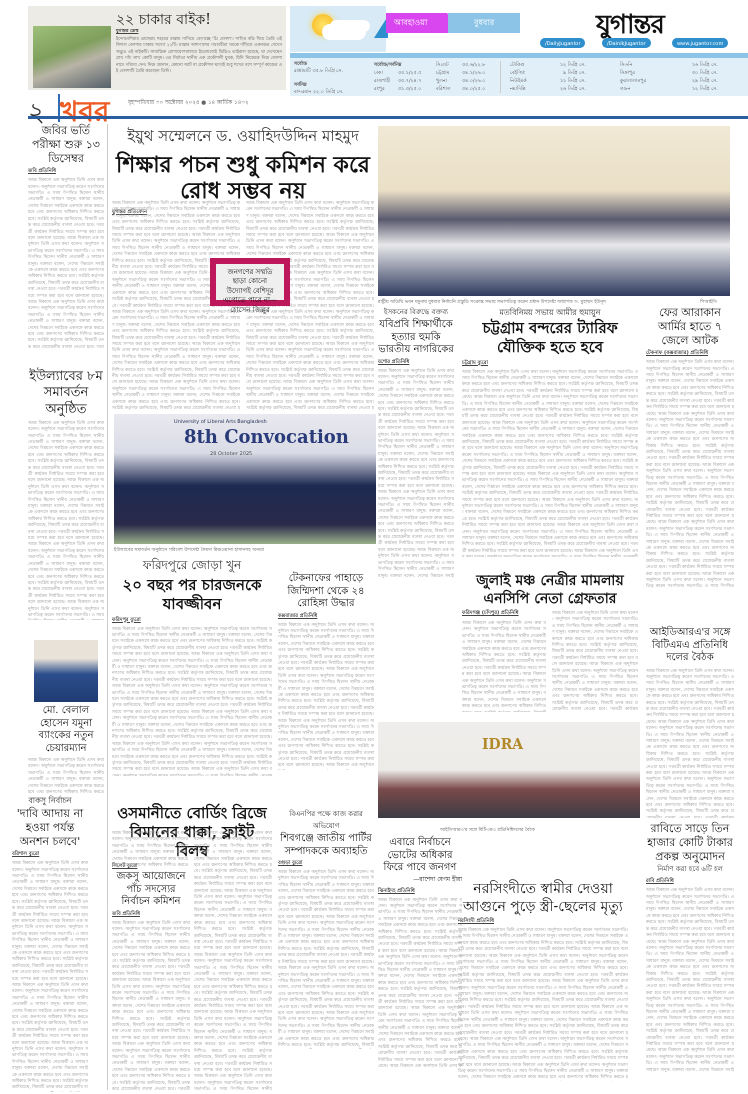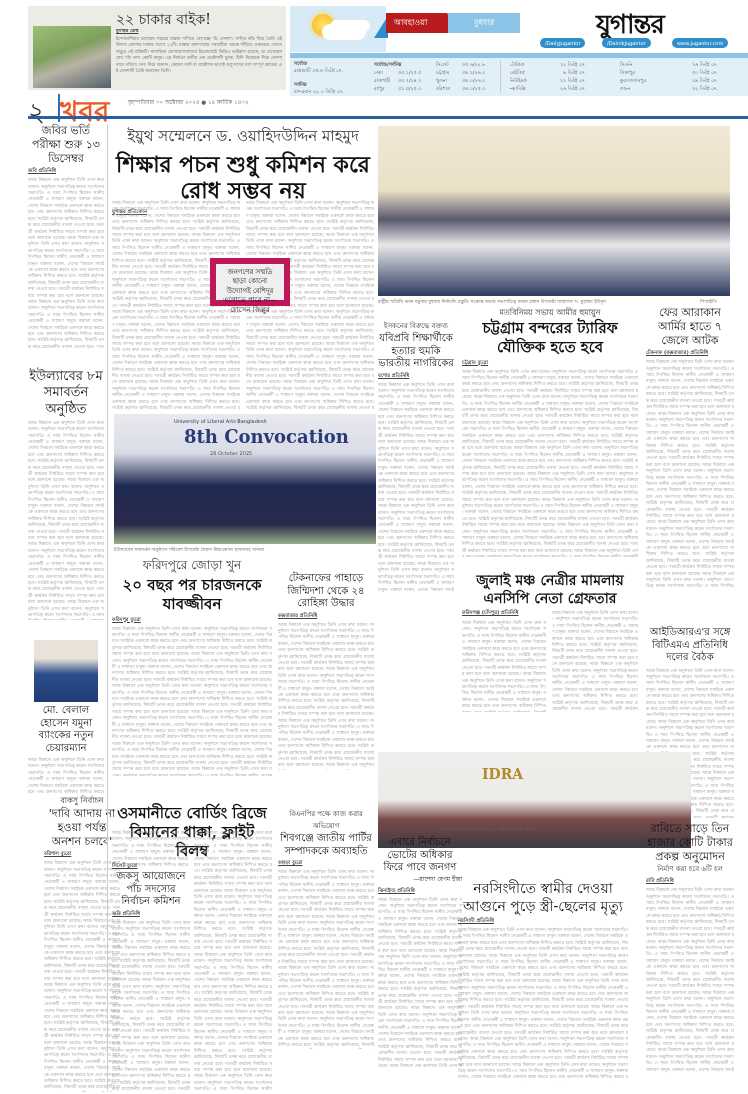--- a/index.html
+++ b/index.html
@@ -16,21 +16,21 @@
 #promo{left:28px;top:6px;width:258px;height:84px;background:#ecebe6}
 #promo .ph{left:5px;top:20px;width:78px;height:62px;background:linear-gradient(160deg,#9ec07a 0%,#7f9f5c 40%,#b8b4a6 60%,#55606a 100%)}
 #promo .t{left:88px;top:2px;font-family:"DejaVu Serif",serif;font-size:14px;color:#222}
 #promo .d{left:88px;top:22px;font-size:4.5px;font-weight:bold;color:#444;text-decoration:underline}
 #promo .b{left:88px;top:30px;width:166px;height:52px}
 
 #wx{left:290px;top:6px;width:458px;height:84px}
 #wx .sky{left:0;top:0;width:96px;height:46px;background:#d7eaf6}
 #wx .sun{left:22px;top:8px;width:22px;height:22px;border-radius:50%;background:radial-gradient(#ffe56a,#f7b418);box-shadow:0 0 6px #ffd24a}
 #wx .cloud{left:32px;top:18px;width:44px;height:16px;border-radius:10px;background:#fff;box-shadow:6px -6px 0 -2px #fff}
-#wx .tabA{left:96px;top:7px;width:72px;height:20px;background:#b91c1c;color:#fff;font-size:8px;line-height:20px;padding-left:8px;clip-path:polygon(0 0,85% 0,100% 100%,0 100%)}
+#wx .tabA{left:96px;top:7px;width:72px;height:20px;background:#d946ef;color:#fff;font-size:8px;line-height:20px;padding-left:8px;clip-path:polygon(0 0,85% 0,100% 100%,0 100%)}
 #wx .tabB{left:158px;top:7px;width:72px;height:20px;background:#8cc4e8;color:#fff;font-size:8px;line-height:20px;text-align:center}
 #wx .pointer{left:84px;top:10px;width:14px;height:22px;background:#2e8fcc;clip-path:polygon(100% 0,100% 100%,0 100%)}
 #logo{left:596px;top:4px;font-family:"DejaVu Serif",serif;font-size:26px;font-weight:bold;color:#111;letter-spacing:-1px}
 .social{top:38px;height:10px;border-radius:5px;background:#2e8fcc;color:#fff;font-size:5px;line-height:10px;padding:0 5px;white-space:nowrap}
 #wx .bar{left:0;top:47px;width:458px;height:5px;background:#8cc4e8}
 #wx .table{left:0;top:52px;width:458px;height:38px;background:#e1eff9}
 .wcell{position:absolute;font-size:4.8px;color:#555;white-space:nowrap}
 
 #pg{left:28px;top:92px;font-family:"DejaVu Serif",serif;font-size:26px;color:#333}
 #sect{left:60px;top:90px;font-family:"DejaVu Serif",serif;font-size:28px;font-weight:bold;color:#ee5a24}
@@ -119,21 +119,21 @@
 </div>
 <div class="abs" style="left:28px;top:368px;width:76px">
   <div class="hl" style="font-size:13px">ইউল্যাবের ৮ম সমাবর্তন অনুষ্ঠিত</div>
   <div class="fill" style="height:200px;margin-top:3px">আজ বিকালে এক অনুষ্ঠানে তিনি এসব কথা বলেন। অনুষ্ঠানে সভাপতিত্ব করেন সংগঠনের সভাপতি। এ সময় উপস্থিত ছিলেন স্থানীয় নেতাকর্মী ও সাধারণ মানুষ। বক্তারা বলেন, দেশের উন্নয়নে সবাইকে একসঙ্গে কাজ করতে হবে এবং জনগণের অধিকার নিশ্চিত করতে হবে। সংশ্লিষ্ট কর্তৃপক্ষ জানিয়েছে, বিষয়টি তদন্ত করে প্রয়োজনীয় ব্যবস্থা নেওয়া হবে। পরবর্তী কার্যক্রম নির্ধারিত সময়ে সম্পন্ন করা হবে বলে জানানো হয়েছে। আজ বিকালে এক অনুষ্ঠানে তিনি এসব কথা বলেন। অনুষ্ঠানে সভাপতিত্ব করেন সংগঠনের সভাপতি। এ সময় উপস্থিত ছিলেন স্থানীয় নেতাকর্মী ও সাধারণ মানুষ। বক্তারা বলেন, দেশের উন্নয়নে সবাইকে একসঙ্গে কাজ করতে হবে এবং জনগণের অধিকার নিশ্চিত করতে হবে। সংশ্লিষ্ট কর্তৃপক্ষ জানিয়েছে, বিষয়টি তদন্ত করে প্রয়োজনীয় ব্যবস্থা নেওয়া হবে। পরবর্তী কার্যক্রম নির্ধারিত সময়ে সম্পন্ন করা হবে বলে জানানো হয়েছে। আজ বিকালে এক অনুষ্ঠানে তিনি এসব কথা বলেন। অনুষ্ঠানে সভাপতিত্ব করেন সংগঠনের সভাপতি। এ সময় উপস্থিত ছিলেন স্থানীয় নেতাকর্মী ও সাধারণ মানুষ। বক্তারা বলেন, দেশের উন্নয়নে সবাইকে একসঙ্গে কাজ করতে হবে এবং জনগণের অধিকার নিশ্চিত করতে হবে। সংশ্লিষ্ট কর্তৃপক্ষ জানিয়েছে, বিষয়টি তদন্ত করে প্রয়োজনীয় ব্যবস্থা নেওয়া হবে। পরবর্তী কার্যক্রম নির্ধারিত সময়ে সম্পন্ন করা হবে বলে জানানো হয়েছে। আজ বিকালে এক অনুষ্ঠানে তিনি এসব কথা বলেন। অনুষ্ঠানে সভাপতিত্ব করেন সংগঠনের সভাপতি। এ সময় উপস্থিত ছিলেন স্থানীয় নেতাকর্মী ও সাধারণ মানুষ। বক্তারা বলেন, দেশের উন্নয়নে সবাইকে একসঙ্গে কাজ করতে হবে এবং জনগণের অধিকার নিশ্চিত করতে হবে। সংশ্লিষ্ট কর্তৃপক্ষ জানিয়েছে, বিষয়টি তদন্ত করে প্রয়োজনীয় ব্যবস্থা নেওয়া হবে। পরবর্তী কার্যক্রম নির্ধারিত সময়ে সম্পন্ন করা হবে বলে জানানো হয়েছে। আজ বিকালে এক অনুষ্ঠানে তিনি এসব কথা বলেন। অনুষ্ঠানে সভাপতিত্ব করেন সংগঠনের সভাপতি। এ সময় উপস্থিত ছিলেন স্থানীয় নেতাকর্মী ও সাধারণ মানুষ। বক্তারা বলেন, দেশের উন্নয়নে সবাইকে একসঙ্গে কাজ করতে হবে এবং জনগণের অধিকার নিশ্চিত করতে হবে। সংশ্লিষ্ট কর্তৃপক্ষ জানিয়েছে, বিষয়টি তদন্ত করে প্রয়োজনীয় ব্যবস্থা নেওয়া হবে। পরবর্তী কার্যক্রম নির্ধারিত সময়ে সম্পন্ন করা হবে বলে জানানো হয়েছে। আজ বিকালে এক অনুষ্ঠানে তিনি এসব কথা বলেন। অনুষ্ঠানে সভাপতিত্ব করেন সংগঠনের সভাপতি। এ সময় উপস্থিত ছিলেন স্থানীয় নেতাকর্মী ও সাধারণ মানুষ। বক্তারা বলেন, দেশের উন্নয়নে সবাইকে একসঙ্গে কাজ করতে হবে এবং জনগণের অধিকার নিশ্চিত করতে হবে। সংশ্লিষ্ট কর্তৃপক্ষ জানিয়েছে, বিষয়টি তদন্ত করে প্রয়োজনীয় ব্যবস্থা নেওয়া হবে। পরবর্তী কার্যক্রম নির্ধারিত সময়ে সম্পন্ন করা হবে বলে জানানো হয়েছে। আজ বিকালে এক অনুষ্ঠানে তিনি এসব কথা বলেন। অনুষ্ঠানে সভাপতিত্ব করেন সংগঠনের সভাপতি। এ সময় উপস্থিত ছিলেন স্থানীয় নেতাকর্মী ও সাধারণ মানুষ। বক্তারা বলেন, দেশের উন্নয়নে সবাইকে একসঙ্গে কাজ করতে হবে এবং জনগণের অধিকার নিশ্চিত করতে হবে। সংশ্লিষ্ট কর্তৃপক্ষ জানিয়েছে, বিষয়টি তদন্ত করে প্রয়োজনীয় ব্যবস্থা নেওয়া হবে। পরবর্তী কার্যক্রম নির্ধারিত সময়ে সম্পন্ন করা হবে বলে জানানো হয়েছে। আজ বিকালে এক অনুষ্ঠানে তিনি এসব কথা বলেন। অনুষ্ঠানে সভাপতিত্ব করেন সংগঠনের সভাপতি। এ সময় উপস্থিত ছিলেন স্থানীয় নেতাকর্মী ও সাধারণ মানুষ। বক্তারা বলেন, দেশের উন্নয়নে সবাইকে একসঙ্গে কাজ করতে হবে এবং জনগণের অধিকার নিশ্চিত করতে হবে। সংশ্লিষ্ট কর্তৃপক্ষ জানিয়েছে, বিষয়টি তদন্ত করে প্রয়োজনীয় ব্যবস্থা নেওয়া হবে। পরবর্তী কার্যক্রম নির্ধারিত সময়ে সম্পন্ন করা হবে বলে জানানো হয়েছে। </div>
 </div>
 <div class="abs photo" style="left:34px;top:640px;width:64px;height:62px;background:linear-gradient(#e8e2d8 0,#e8e2d8 30%,#2c4e8c 55%,#1f3c72 100%)"></div>
 <div class="abs" style="left:28px;top:704px;width:76px">
   <div class="hl" style="font-size:10px">মো. বেলাল হোসেন যমুনা ব্যাংকের নতুন চেয়ারম্যান</div>
   <div class="fill" style="height:38px;margin-top:3px">আজ বিকালে এক অনুষ্ঠানে তিনি এসব কথা বলেন। অনুষ্ঠানে সভাপতিত্ব করেন সংগঠনের সভাপতি। এ সময় উপস্থিত ছিলেন স্থানীয় নেতাকর্মী ও সাধারণ মানুষ। বক্তারা বলেন, দেশের উন্নয়নে সবাইকে একসঙ্গে কাজ করতে হবে এবং জনগণের অধিকার নিশ্চিত করতে হবে। সংশ্লিষ্ট কর্তৃপক্ষ জানিয়েছে, বিষয়টি তদন্ত করে প্রয়োজনীয় ব্যবস্থা নেওয়া হবে। পরবর্তী কার্যক্রম নির্ধারিত সময়ে সম্পন্ন করা হবে বলে জানানো হয়েছে। আজ বিকালে এক অনুষ্ঠানে তিনি এসব কথা বলেন। অনুষ্ঠানে সভাপতিত্ব করেন সংগঠনের সভাপতি। এ সময় উপস্থিত ছিলেন স্থানীয় নেতাকর্মী ও সাধারণ মানুষ। বক্তারা বলেন, দেশের উন্নয়নে সবাইকে একসঙ্গে কাজ করতে হবে এবং জনগণের অধিকার নিশ্চিত করতে হবে। সংশ্লিষ্ট কর্তৃপক্ষ জানিয়েছে, বিষয়টি তদন্ত করে প্রয়োজনীয় ব্যবস্থা নেওয়া হবে। পরবর্তী কার্যক্রম নির্ধারিত সময়ে সম্পন্ন করা হবে বলে জানানো হয়েছে। আজ বিকালে এক অনুষ্ঠানে তিনি এসব কথা বলেন। অনুষ্ঠানে সভাপতিত্ব করেন সংগঠনের সভাপতি। এ সময় উপস্থিত ছিলেন স্থানীয় নেতাকর্মী ও সাধারণ মানুষ। বক্তারা বলেন, দেশের উন্নয়নে সবাইকে একসঙ্গে কাজ করতে হবে এবং জনগণের অধিকার নিশ্চিত করতে হবে। সংশ্লিষ্ট কর্তৃপক্ষ জানিয়েছে, বিষয়টি তদন্ত করে প্রয়োজনীয় ব্যবস্থা নেওয়া হবে। পরবর্তী কার্যক্রম নির্ধারিত সময়ে সম্পন্ন করা হবে বলে জানানো হয়েছে। আজ বিকালে এক অনুষ্ঠানে তিনি এসব কথা বলেন। অনুষ্ঠানে সভাপতিত্ব করেন সংগঠনের সভাপতি। এ সময় উপস্থিত ছিলেন স্থানীয় নেতাকর্মী ও সাধারণ মানুষ। বক্তারা বলেন, দেশের উন্নয়নে সবাইকে একসঙ্গে কাজ করতে হবে এবং জনগণের অধিকার নিশ্চিত করতে হবে। সংশ্লিষ্ট কর্তৃপক্ষ জানিয়েছে, বিষয়টি তদন্ত করে প্রয়োজনীয় ব্যবস্থা নেওয়া হবে। পরবর্তী কার্যক্রম নির্ধারিত সময়ে সম্পন্ন করা হবে বলে জানানো হয়েছে। আজ বিকালে এক অনুষ্ঠানে তিনি এসব কথা বলেন। অনুষ্ঠানে সভাপতিত্ব করেন সংগঠনের সভাপতি। এ সময় উপস্থিত ছিলেন স্থানীয় নেতাকর্মী ও সাধারণ মানুষ। বক্তারা বলেন, দেশের উন্নয়নে সবাইকে একসঙ্গে কাজ করতে হবে এবং জনগণের অধিকার নিশ্চিত করতে হবে। সংশ্লিষ্ট কর্তৃপক্ষ জানিয়েছে, বিষয়টি তদন্ত করে প্রয়োজনীয় ব্যবস্থা নেওয়া হবে। পরবর্তী কার্যক্রম নির্ধারিত সময়ে সম্পন্ন করা হবে বলে জানানো হয়েছে। আজ বিকালে এক অনুষ্ঠানে তিনি এসব কথা বলেন। অনুষ্ঠানে সভাপতিত্ব করেন সংগঠনের সভাপতি। এ সময় উপস্থিত ছিলেন স্থানীয় নেতাকর্মী ও সাধারণ মানুষ। বক্তারা বলেন, দেশের উন্নয়নে সবাইকে একসঙ্গে কাজ করতে হবে এবং জনগণের অধিকার নিশ্চিত করতে হবে। সংশ্লিষ্ট কর্তৃপক্ষ জানিয়েছে, বিষয়টি তদন্ত করে প্রয়োজনীয় ব্যবস্থা নেওয়া হবে। পরবর্তী কার্যক্রম নির্ধারিত সময়ে সম্পন্ন করা হবে বলে জানানো হয়েছে। আজ বিকালে এক অনুষ্ঠানে তিনি এসব কথা বলেন। অনুষ্ঠানে সভাপতিত্ব করেন সংগঠনের সভাপতি। এ সময় উপস্থিত ছিলেন স্থানীয় নেতাকর্মী ও সাধারণ মানুষ। বক্তারা বলেন, দেশের উন্নয়নে সবাইকে একসঙ্গে কাজ করতে হবে এবং জনগণের অধিকার নিশ্চিত করতে হবে। সংশ্লিষ্ট কর্তৃপক্ষ জানিয়েছে, বিষয়টি তদন্ত করে প্রয়োজনীয় ব্যবস্থা নেওয়া হবে। পরবর্তী কার্যক্রম নির্ধারিত সময়ে সম্পন্ন করা হবে বলে জানানো হয়েছে। আজ বিকালে এক অনুষ্ঠানে তিনি এসব কথা বলেন। অনুষ্ঠানে সভাপতিত্ব করেন সংগঠনের সভাপতি। এ সময় উপস্থিত ছিলেন স্থানীয় নেতাকর্মী ও সাধারণ মানুষ। বক্তারা বলেন, দেশের উন্নয়নে সবাইকে একসঙ্গে কাজ করতে হবে এবং জনগণের অধিকার নিশ্চিত করতে হবে। সংশ্লিষ্ট কর্তৃপক্ষ জানিয়েছে, বিষয়টি তদন্ত করে প্রয়োজনীয় ব্যবস্থা নেওয়া হবে। পরবর্তী কার্যক্রম নির্ধারিত সময়ে সম্পন্ন করা হবে বলে জানানো হয়েছে। </div>
 </div>
-<div class="abs" style="left:44px;top:794px;width:76px">
+<div class="abs" style="left:12px;top:794px;width:76px">
   <div class="kicker" style="font-size:8px">বাকসু নির্বাচন</div>
   <div class="hl" style="font-size:11px">'দাবি আদায় না হওয়া পর্যন্ত অনশন চলবে'</div>
   <div class="by">বরিশাল ব্যুরো</div>
   <div class="fill" style="height:232px">আজ বিকালে এক অনুষ্ঠানে তিনি এসব কথা বলেন। অনুষ্ঠানে সভাপতিত্ব করেন সংগঠনের সভাপতি। এ সময় উপস্থিত ছিলেন স্থানীয় নেতাকর্মী ও সাধারণ মানুষ। বক্তারা বলেন, দেশের উন্নয়নে সবাইকে একসঙ্গে কাজ করতে হবে এবং জনগণের অধিকার নিশ্চিত করতে হবে। সংশ্লিষ্ট কর্তৃপক্ষ জানিয়েছে, বিষয়টি তদন্ত করে প্রয়োজনীয় ব্যবস্থা নেওয়া হবে। পরবর্তী কার্যক্রম নির্ধারিত সময়ে সম্পন্ন করা হবে বলে জানানো হয়েছে। আজ বিকালে এক অনুষ্ঠানে তিনি এসব কথা বলেন। অনুষ্ঠানে সভাপতিত্ব করেন সংগঠনের সভাপতি। এ সময় উপস্থিত ছিলেন স্থানীয় নেতাকর্মী ও সাধারণ মানুষ। বক্তারা বলেন, দেশের উন্নয়নে সবাইকে একসঙ্গে কাজ করতে হবে এবং জনগণের অধিকার নিশ্চিত করতে হবে। সংশ্লিষ্ট কর্তৃপক্ষ জানিয়েছে, বিষয়টি তদন্ত করে প্রয়োজনীয় ব্যবস্থা নেওয়া হবে। পরবর্তী কার্যক্রম নির্ধারিত সময়ে সম্পন্ন করা হবে বলে জানানো হয়েছে। আজ বিকালে এক অনুষ্ঠানে তিনি এসব কথা বলেন। অনুষ্ঠানে সভাপতিত্ব করেন সংগঠনের সভাপতি। এ সময় উপস্থিত ছিলেন স্থানীয় নেতাকর্মী ও সাধারণ মানুষ। বক্তারা বলেন, দেশের উন্নয়নে সবাইকে একসঙ্গে কাজ করতে হবে এবং জনগণের অধিকার নিশ্চিত করতে হবে। সংশ্লিষ্ট কর্তৃপক্ষ জানিয়েছে, বিষয়টি তদন্ত করে প্রয়োজনীয় ব্যবস্থা নেওয়া হবে। পরবর্তী কার্যক্রম নির্ধারিত সময়ে সম্পন্ন করা হবে বলে জানানো হয়েছে। আজ বিকালে এক অনুষ্ঠানে তিনি এসব কথা বলেন। অনুষ্ঠানে সভাপতিত্ব করেন সংগঠনের সভাপতি। এ সময় উপস্থিত ছিলেন স্থানীয় নেতাকর্মী ও সাধারণ মানুষ। বক্তারা বলেন, দেশের উন্নয়নে সবাইকে একসঙ্গে কাজ করতে হবে এবং জনগণের অধিকার নিশ্চিত করতে হবে। সংশ্লিষ্ট কর্তৃপক্ষ জানিয়েছে, বিষয়টি তদন্ত করে প্রয়োজনীয় ব্যবস্থা নেওয়া হবে। পরবর্তী কার্যক্রম নির্ধারিত সময়ে সম্পন্ন করা হবে বলে জানানো হয়েছে। আজ বিকালে এক অনুষ্ঠানে তিনি এসব কথা বলেন। অনুষ্ঠানে সভাপতিত্ব করেন সংগঠনের সভাপতি। এ সময় উপস্থিত ছিলেন স্থানীয় নেতাকর্মী ও সাধারণ মানুষ। বক্তারা বলেন, দেশের উন্নয়নে সবাইকে একসঙ্গে কাজ করতে হবে এবং জনগণের অধিকার নিশ্চিত করতে হবে। সংশ্লিষ্ট কর্তৃপক্ষ জানিয়েছে, বিষয়টি তদন্ত করে প্রয়োজনীয় ব্যবস্থা নেওয়া হবে। পরবর্তী কার্যক্রম নির্ধারিত সময়ে সম্পন্ন করা হবে বলে জানানো হয়েছে। আজ বিকালে এক অনুষ্ঠানে তিনি এসব কথা বলেন। অনুষ্ঠানে সভাপতিত্ব করেন সংগঠনের সভাপতি। এ সময় উপস্থিত ছিলেন স্থানীয় নেতাকর্মী ও সাধারণ মানুষ। বক্তারা বলেন, দেশের উন্নয়নে সবাইকে একসঙ্গে কাজ করতে হবে এবং জনগণের অধিকার নিশ্চিত করতে হবে। সংশ্লিষ্ট কর্তৃপক্ষ জানিয়েছে, বিষয়টি তদন্ত করে প্রয়োজনীয় ব্যবস্থা নেওয়া হবে। পরবর্তী কার্যক্রম নির্ধারিত সময়ে সম্পন্ন করা হবে বলে জানানো হয়েছে। আজ বিকালে এক অনুষ্ঠানে তিনি এসব কথা বলেন। অনুষ্ঠানে সভাপতিত্ব করেন সংগঠনের সভাপতি। এ সময় উপস্থিত ছিলেন স্থানীয় নেতাকর্মী ও সাধারণ মানুষ। বক্তারা বলেন, দেশের উন্নয়নে সবাইকে একসঙ্গে কাজ করতে হবে এবং জনগণের অধিকার নিশ্চিত করতে হবে। সংশ্লিষ্ট কর্তৃপক্ষ জানিয়েছে, বিষয়টি তদন্ত করে প্রয়োজনীয় ব্যবস্থা নেওয়া হবে। পরবর্তী কার্যক্রম নির্ধারিত সময়ে সম্পন্ন করা হবে বলে জানানো হয়েছে। আজ বিকালে এক অনুষ্ঠানে তিনি এসব কথা বলেন। অনুষ্ঠানে সভাপতিত্ব করেন সংগঠনের সভাপতি। এ সময় উপস্থিত ছিলেন স্থানীয় নেতাকর্মী ও সাধারণ মানুষ। বক্তারা বলেন, দেশের উন্নয়নে সবাইকে একসঙ্গে কাজ করতে হবে এবং জনগণের অধিকার নিশ্চিত করতে হবে। সংশ্লিষ্ট কর্তৃপক্ষ জানিয়েছে, বিষয়টি তদন্ত করে প্রয়োজনীয় ব্যবস্থা নেওয়া হবে। পরবর্তী কার্যক্রম নির্ধারিত সময়ে সম্পন্ন করা হবে বলে জানানো হয়েছে। </div>
 </div>
 <div class="abs vrule" style="left:107px;top:124px;height:966px"></div>
 
 <div class="abs" style="left:112px;top:124px;width:262px">
   <div class="kicker" style="font-size:15px">ইয়ুথ সম্মেলনে ড. ওয়াহিদউদ্দিন মাহমুদ</div>
   <div class="hl" style="font-size:22px;line-height:1.2;font-weight:bold;margin-top:2px">শিক্ষার পচন শুধু কমিশন করে রোধ সম্ভব নয়</div>
@@ -182,21 +182,21 @@
   <div class="kicker" style="font-size:7px">বিএনপির পক্ষে কাজ করার অভিযোগ</div>
   <div class="hl" style="font-size:10px">শিবগঞ্জে জাতীয় পার্টির সম্পাদককে অব্যাহতি</div>
   <div class="by">বগুড়া ব্যুরো</div>
   <div class="fill" style="height:180px">আজ বিকালে এক অনুষ্ঠানে তিনি এসব কথা বলেন। অনুষ্ঠানে সভাপতিত্ব করেন সংগঠনের সভাপতি। এ সময় উপস্থিত ছিলেন স্থানীয় নেতাকর্মী ও সাধারণ মানুষ। বক্তারা বলেন, দেশের উন্নয়নে সবাইকে একসঙ্গে কাজ করতে হবে এবং জনগণের অধিকার নিশ্চিত করতে হবে। সংশ্লিষ্ট কর্তৃপক্ষ জানিয়েছে, বিষয়টি তদন্ত করে প্রয়োজনীয় ব্যবস্থা নেওয়া হবে। পরবর্তী কার্যক্রম নির্ধারিত সময়ে সম্পন্ন করা হবে বলে জানানো হয়েছে। আজ বিকালে এক অনুষ্ঠানে তিনি এসব কথা বলেন। অনুষ্ঠানে সভাপতিত্ব করেন সংগঠনের সভাপতি। এ সময় উপস্থিত ছিলেন স্থানীয় নেতাকর্মী ও সাধারণ মানুষ। বক্তারা বলেন, দেশের উন্নয়নে সবাইকে একসঙ্গে কাজ করতে হবে এবং জনগণের অধিকার নিশ্চিত করতে হবে। সংশ্লিষ্ট কর্তৃপক্ষ জানিয়েছে, বিষয়টি তদন্ত করে প্রয়োজনীয় ব্যবস্থা নেওয়া হবে। পরবর্তী কার্যক্রম নির্ধারিত সময়ে সম্পন্ন করা হবে বলে জানানো হয়েছে। আজ বিকালে এক অনুষ্ঠানে তিনি এসব কথা বলেন। অনুষ্ঠানে সভাপতিত্ব করেন সংগঠনের সভাপতি। এ সময় উপস্থিত ছিলেন স্থানীয় নেতাকর্মী ও সাধারণ মানুষ। বক্তারা বলেন, দেশের উন্নয়নে সবাইকে একসঙ্গে কাজ করতে হবে এবং জনগণের অধিকার নিশ্চিত করতে হবে। সংশ্লিষ্ট কর্তৃপক্ষ জানিয়েছে, বিষয়টি তদন্ত করে প্রয়োজনীয় ব্যবস্থা নেওয়া হবে। পরবর্তী কার্যক্রম নির্ধারিত সময়ে সম্পন্ন করা হবে বলে জানানো হয়েছে। আজ বিকালে এক অনুষ্ঠানে তিনি এসব কথা বলেন। অনুষ্ঠানে সভাপতিত্ব করেন সংগঠনের সভাপতি। এ সময় উপস্থিত ছিলেন স্থানীয় নেতাকর্মী ও সাধারণ মানুষ। বক্তারা বলেন, দেশের উন্নয়নে সবাইকে একসঙ্গে কাজ করতে হবে এবং জনগণের অধিকার নিশ্চিত করতে হবে। সংশ্লিষ্ট কর্তৃপক্ষ জানিয়েছে, বিষয়টি তদন্ত করে প্রয়োজনীয় ব্যবস্থা নেওয়া হবে। পরবর্তী কার্যক্রম নির্ধারিত সময়ে সম্পন্ন করা হবে বলে জানানো হয়েছে। আজ বিকালে এক অনুষ্ঠানে তিনি এসব কথা বলেন। অনুষ্ঠানে সভাপতিত্ব করেন সংগঠনের সভাপতি। এ সময় উপস্থিত ছিলেন স্থানীয় নেতাকর্মী ও সাধারণ মানুষ। বক্তারা বলেন, দেশের উন্নয়নে সবাইকে একসঙ্গে কাজ করতে হবে এবং জনগণের অধিকার নিশ্চিত করতে হবে। সংশ্লিষ্ট কর্তৃপক্ষ জানিয়েছে, বিষয়টি তদন্ত করে প্রয়োজনীয় ব্যবস্থা নেওয়া হবে। পরবর্তী কার্যক্রম নির্ধারিত সময়ে সম্পন্ন করা হবে বলে জানানো হয়েছে। আজ বিকালে এক অনুষ্ঠানে তিনি এসব কথা বলেন। অনুষ্ঠানে সভাপতিত্ব করেন সংগঠনের সভাপতি। এ সময় উপস্থিত ছিলেন স্থানীয় নেতাকর্মী ও সাধারণ মানুষ। বক্তারা বলেন, দেশের উন্নয়নে সবাইকে একসঙ্গে কাজ করতে হবে এবং জনগণের অধিকার নিশ্চিত করতে হবে। সংশ্লিষ্ট কর্তৃপক্ষ জানিয়েছে, বিষয়টি তদন্ত করে প্রয়োজনীয় ব্যবস্থা নেওয়া হবে। পরবর্তী কার্যক্রম নির্ধারিত সময়ে সম্পন্ন করা হবে বলে জানানো হয়েছে। আজ বিকালে এক অনুষ্ঠানে তিনি এসব কথা বলেন। অনুষ্ঠানে সভাপতিত্ব করেন সংগঠনের সভাপতি। এ সময় উপস্থিত ছিলেন স্থানীয় নেতাকর্মী ও সাধারণ মানুষ। বক্তারা বলেন, দেশের উন্নয়নে সবাইকে একসঙ্গে কাজ করতে হবে এবং জনগণের অধিকার নিশ্চিত করতে হবে। সংশ্লিষ্ট কর্তৃপক্ষ জানিয়েছে, বিষয়টি তদন্ত করে প্রয়োজনীয় ব্যবস্থা নেওয়া হবে। পরবর্তী কার্যক্রম নির্ধারিত সময়ে সম্পন্ন করা হবে বলে জানানো হয়েছে। আজ বিকালে এক অনুষ্ঠানে তিনি এসব কথা বলেন। অনুষ্ঠানে সভাপতিত্ব করেন সংগঠনের সভাপতি। এ সময় উপস্থিত ছিলেন স্থানীয় নেতাকর্মী ও সাধারণ মানুষ। বক্তারা বলেন, দেশের উন্নয়নে সবাইকে একসঙ্গে কাজ করতে হবে এবং জনগণের অধিকার নিশ্চিত করতে হবে। সংশ্লিষ্ট কর্তৃপক্ষ জানিয়েছে, বিষয়টি তদন্ত করে প্রয়োজনীয় ব্যবস্থা নেওয়া হবে। পরবর্তী কার্যক্রম নির্ধারিত সময়ে সম্পন্ন করা হবে বলে জানানো হয়েছে। </div>
 </div>
 
 <div class="abs" style="left:378px;top:126px;width:352px;height:170px;background:linear-gradient(180deg,#f1e9d6 0,#eadfc6 38%,#5a5a6e 55%,#e8e8ea 70%,#2f3a5e 100%)"></div>
 <div class="abs cap" style="left:378px;top:298px;width:300px">রাষ্ট্রীয় অতিথি ভবন যমুনায় বুধবার নির্বাচনি প্রস্তুতি সংক্রান্ত সভায় সভাপতিত্ব করেন প্রধান উপদেষ্টা অধ্যাপক ড. মুহাম্মদ ইউনূস</div>
 <div class="abs cap" style="left:700px;top:298px">পিআইডি</div>
 
-<div class="abs" style="left:378px;top:320px;width:76px">
+<div class="abs" style="left:378px;top:306px;width:76px">
   <div class="kicker" style="font-size:7px">ইসকনের বিরুদ্ধে বক্তব্য</div>
   <div class="hl" style="font-size:10px">যবিপ্রবি শিক্ষার্থীকে হত্যার হুমকি ভারতীয় নাগরিকের</div>
   <div class="by">যশোর প্রতিনিধি</div>
   <div class="fill" style="height:210px">আজ বিকালে এক অনুষ্ঠানে তিনি এসব কথা বলেন। অনুষ্ঠানে সভাপতিত্ব করেন সংগঠনের সভাপতি। এ সময় উপস্থিত ছিলেন স্থানীয় নেতাকর্মী ও সাধারণ মানুষ। বক্তারা বলেন, দেশের উন্নয়নে সবাইকে একসঙ্গে কাজ করতে হবে এবং জনগণের অধিকার নিশ্চিত করতে হবে। সংশ্লিষ্ট কর্তৃপক্ষ জানিয়েছে, বিষয়টি তদন্ত করে প্রয়োজনীয় ব্যবস্থা নেওয়া হবে। পরবর্তী কার্যক্রম নির্ধারিত সময়ে সম্পন্ন করা হবে বলে জানানো হয়েছে। আজ বিকালে এক অনুষ্ঠানে তিনি এসব কথা বলেন। অনুষ্ঠানে সভাপতিত্ব করেন সংগঠনের সভাপতি। এ সময় উপস্থিত ছিলেন স্থানীয় নেতাকর্মী ও সাধারণ মানুষ। বক্তারা বলেন, দেশের উন্নয়নে সবাইকে একসঙ্গে কাজ করতে হবে এবং জনগণের অধিকার নিশ্চিত করতে হবে। সংশ্লিষ্ট কর্তৃপক্ষ জানিয়েছে, বিষয়টি তদন্ত করে প্রয়োজনীয় ব্যবস্থা নেওয়া হবে। পরবর্তী কার্যক্রম নির্ধারিত সময়ে সম্পন্ন করা হবে বলে জানানো হয়েছে। আজ বিকালে এক অনুষ্ঠানে তিনি এসব কথা বলেন। অনুষ্ঠানে সভাপতিত্ব করেন সংগঠনের সভাপতি। এ সময় উপস্থিত ছিলেন স্থানীয় নেতাকর্মী ও সাধারণ মানুষ। বক্তারা বলেন, দেশের উন্নয়নে সবাইকে একসঙ্গে কাজ করতে হবে এবং জনগণের অধিকার নিশ্চিত করতে হবে। সংশ্লিষ্ট কর্তৃপক্ষ জানিয়েছে, বিষয়টি তদন্ত করে প্রয়োজনীয় ব্যবস্থা নেওয়া হবে। পরবর্তী কার্যক্রম নির্ধারিত সময়ে সম্পন্ন করা হবে বলে জানানো হয়েছে। আজ বিকালে এক অনুষ্ঠানে তিনি এসব কথা বলেন। অনুষ্ঠানে সভাপতিত্ব করেন সংগঠনের সভাপতি। এ সময় উপস্থিত ছিলেন স্থানীয় নেতাকর্মী ও সাধারণ মানুষ। বক্তারা বলেন, দেশের উন্নয়নে সবাইকে একসঙ্গে কাজ করতে হবে এবং জনগণের অধিকার নিশ্চিত করতে হবে। সংশ্লিষ্ট কর্তৃপক্ষ জানিয়েছে, বিষয়টি তদন্ত করে প্রয়োজনীয় ব্যবস্থা নেওয়া হবে। পরবর্তী কার্যক্রম নির্ধারিত সময়ে সম্পন্ন করা হবে বলে জানানো হয়েছে। আজ বিকালে এক অনুষ্ঠানে তিনি এসব কথা বলেন। অনুষ্ঠানে সভাপতিত্ব করেন সংগঠনের সভাপতি। এ সময় উপস্থিত ছিলেন স্থানীয় নেতাকর্মী ও সাধারণ মানুষ। বক্তারা বলেন, দেশের উন্নয়নে সবাইকে একসঙ্গে কাজ করতে হবে এবং জনগণের অধিকার নিশ্চিত করতে হবে। সংশ্লিষ্ট কর্তৃপক্ষ জানিয়েছে, বিষয়টি তদন্ত করে প্রয়োজনীয় ব্যবস্থা নেওয়া হবে। পরবর্তী কার্যক্রম নির্ধারিত সময়ে সম্পন্ন করা হবে বলে জানানো হয়েছে। আজ বিকালে এক অনুষ্ঠানে তিনি এসব কথা বলেন। অনুষ্ঠানে সভাপতিত্ব করেন সংগঠনের সভাপতি। এ সময় উপস্থিত ছিলেন স্থানীয় নেতাকর্মী ও সাধারণ মানুষ। বক্তারা বলেন, দেশের উন্নয়নে সবাইকে একসঙ্গে কাজ করতে হবে এবং জনগণের অধিকার নিশ্চিত করতে হবে। সংশ্লিষ্ট কর্তৃপক্ষ জানিয়েছে, বিষয়টি তদন্ত করে প্রয়োজনীয় ব্যবস্থা নেওয়া হবে। পরবর্তী কার্যক্রম নির্ধারিত সময়ে সম্পন্ন করা হবে বলে জানানো হয়েছে। আজ বিকালে এক অনুষ্ঠানে তিনি এসব কথা বলেন। অনুষ্ঠানে সভাপতিত্ব করেন সংগঠনের সভাপতি। এ সময় উপস্থিত ছিলেন স্থানীয় নেতাকর্মী ও সাধারণ মানুষ। বক্তারা বলেন, দেশের উন্নয়নে সবাইকে একসঙ্গে কাজ করতে হবে এবং জনগণের অধিকার নিশ্চিত করতে হবে। সংশ্লিষ্ট কর্তৃপক্ষ জানিয়েছে, বিষয়টি তদন্ত করে প্রয়োজনীয় ব্যবস্থা নেওয়া হবে। পরবর্তী কার্যক্রম নির্ধারিত সময়ে সম্পন্ন করা হবে বলে জানানো হয়েছে। আজ বিকালে এক অনুষ্ঠানে তিনি এসব কথা বলেন। অনুষ্ঠানে সভাপতিত্ব করেন সংগঠনের সভাপতি। এ সময় উপস্থিত ছিলেন স্থানীয় নেতাকর্মী ও সাধারণ মানুষ। বক্তারা বলেন, দেশের উন্নয়নে সবাইকে একসঙ্গে কাজ করতে হবে এবং জনগণের অধিকার নিশ্চিত করতে হবে। সংশ্লিষ্ট কর্তৃপক্ষ জানিয়েছে, বিষয়টি তদন্ত করে প্রয়োজনীয় ব্যবস্থা নেওয়া হবে। পরবর্তী কার্যক্রম নির্ধারিত সময়ে সম্পন্ন করা হবে বলে জানানো হয়েছে। </div>
 </div>
 
 <div class="abs" style="left:462px;top:306px;width:176px">
   <div class="kicker" style="font-size:8px">মতবিনিময় সভায় আমীর হুমায়ুন</div>
   <div class="hl" style="font-size:15px;font-weight:bold">চট্টগ্রাম বন্দরের ট্যারিফ যৌক্তিক হতে হবে</div>
   <div class="by">চট্টগ্রাম ব্যুরো</div>
@@ -213,21 +213,21 @@
   <div class="hl" style="font-size:14px;font-weight:bold">জুলাই মঞ্চ নেত্রীর মামলায় এনসিপি নেতা গ্রেফতার</div>
   <div class="by">ফরিদগঞ্জ (চাঁদপুর) প্রতিনিধি</div>
 </div>
 <div class="abs fill" style="left:462px;top:620px;width:84px;height:92px">আজ বিকালে এক অনুষ্ঠানে তিনি এসব কথা বলেন। অনুষ্ঠানে সভাপতিত্ব করেন সংগঠনের সভাপতি। এ সময় উপস্থিত ছিলেন স্থানীয় নেতাকর্মী ও সাধারণ মানুষ। বক্তারা বলেন, দেশের উন্নয়নে সবাইকে একসঙ্গে কাজ করতে হবে এবং জনগণের অধিকার নিশ্চিত করতে হবে। সংশ্লিষ্ট কর্তৃপক্ষ জানিয়েছে, বিষয়টি তদন্ত করে প্রয়োজনীয় ব্যবস্থা নেওয়া হবে। পরবর্তী কার্যক্রম নির্ধারিত সময়ে সম্পন্ন করা হবে বলে জানানো হয়েছে। আজ বিকালে এক অনুষ্ঠানে তিনি এসব কথা বলেন। অনুষ্ঠানে সভাপতিত্ব করেন সংগঠনের সভাপতি। এ সময় উপস্থিত ছিলেন স্থানীয় নেতাকর্মী ও সাধারণ মানুষ। বক্তারা বলেন, দেশের উন্নয়নে সবাইকে একসঙ্গে কাজ করতে হবে এবং জনগণের অধিকার নিশ্চিত করতে হবে। সংশ্লিষ্ট কর্তৃপক্ষ জানিয়েছে, বিষয়টি তদন্ত করে প্রয়োজনীয় ব্যবস্থা নেওয়া হবে। পরবর্তী কার্যক্রম নির্ধারিত সময়ে সম্পন্ন করা হবে বলে জানানো হয়েছে। আজ বিকালে এক অনুষ্ঠানে তিনি এসব কথা বলেন। অনুষ্ঠানে সভাপতিত্ব করেন সংগঠনের সভাপতি। এ সময় উপস্থিত ছিলেন স্থানীয় নেতাকর্মী ও সাধারণ মানুষ। বক্তারা বলেন, দেশের উন্নয়নে সবাইকে একসঙ্গে কাজ করতে হবে এবং জনগণের অধিকার নিশ্চিত করতে হবে। সংশ্লিষ্ট কর্তৃপক্ষ জানিয়েছে, বিষয়টি তদন্ত করে প্রয়োজনীয় ব্যবস্থা নেওয়া হবে। পরবর্তী কার্যক্রম নির্ধারিত সময়ে সম্পন্ন করা হবে বলে জানানো হয়েছে। আজ বিকালে এক অনুষ্ঠানে তিনি এসব কথা বলেন। অনুষ্ঠানে সভাপতিত্ব করেন সংগঠনের সভাপতি। এ সময় উপস্থিত ছিলেন স্থানীয় নেতাকর্মী ও সাধারণ মানুষ। বক্তারা বলেন, দেশের উন্নয়নে সবাইকে একসঙ্গে কাজ করতে হবে এবং জনগণের অধিকার নিশ্চিত করতে হবে। সংশ্লিষ্ট কর্তৃপক্ষ জানিয়েছে, বিষয়টি তদন্ত করে প্রয়োজনীয় ব্যবস্থা নেওয়া হবে। পরবর্তী কার্যক্রম নির্ধারিত সময়ে সম্পন্ন করা হবে বলে জানানো হয়েছে। আজ বিকালে এক অনুষ্ঠানে তিনি এসব কথা বলেন। অনুষ্ঠানে সভাপতিত্ব করেন সংগঠনের সভাপতি। এ সময় উপস্থিত ছিলেন স্থানীয় নেতাকর্মী ও সাধারণ মানুষ। বক্তারা বলেন, দেশের উন্নয়নে সবাইকে একসঙ্গে কাজ করতে হবে এবং জনগণের অধিকার নিশ্চিত করতে হবে। সংশ্লিষ্ট কর্তৃপক্ষ জানিয়েছে, বিষয়টি তদন্ত করে প্রয়োজনীয় ব্যবস্থা নেওয়া হবে। পরবর্তী কার্যক্রম নির্ধারিত সময়ে সম্পন্ন করা হবে বলে জানানো হয়েছে। আজ বিকালে এক অনুষ্ঠানে তিনি এসব কথা বলেন। অনুষ্ঠানে সভাপতিত্ব করেন সংগঠনের সভাপতি। এ সময় উপস্থিত ছিলেন স্থানীয় নেতাকর্মী ও সাধারণ মানুষ। বক্তারা বলেন, দেশের উন্নয়নে সবাইকে একসঙ্গে কাজ করতে হবে এবং জনগণের অধিকার নিশ্চিত করতে হবে। সংশ্লিষ্ট কর্তৃপক্ষ জানিয়েছে, বিষয়টি তদন্ত করে প্রয়োজনীয় ব্যবস্থা নেওয়া হবে। পরবর্তী কার্যক্রম নির্ধারিত সময়ে সম্পন্ন করা হবে বলে জানানো হয়েছে। আজ বিকালে এক অনুষ্ঠানে তিনি এসব কথা বলেন। অনুষ্ঠানে সভাপতিত্ব করেন সংগঠনের সভাপতি। এ সময় উপস্থিত ছিলেন স্থানীয় নেতাকর্মী ও সাধারণ মানুষ। বক্তারা বলেন, দেশের উন্নয়নে সবাইকে একসঙ্গে কাজ করতে হবে এবং জনগণের অধিকার নিশ্চিত করতে হবে। সংশ্লিষ্ট কর্তৃপক্ষ জানিয়েছে, বিষয়টি তদন্ত করে প্রয়োজনীয় ব্যবস্থা নেওয়া হবে। পরবর্তী কার্যক্রম নির্ধারিত সময়ে সম্পন্ন করা হবে বলে জানানো হয়েছে। আজ বিকালে এক অনুষ্ঠানে তিনি এসব কথা বলেন। অনুষ্ঠানে সভাপতিত্ব করেন সংগঠনের সভাপতি। এ সময় উপস্থিত ছিলেন স্থানীয় নেতাকর্মী ও সাধারণ মানুষ। বক্তারা বলেন, দেশের উন্নয়নে সবাইকে একসঙ্গে কাজ করতে হবে এবং জনগণের অধিকার নিশ্চিত করতে হবে। সংশ্লিষ্ট কর্তৃপক্ষ জানিয়েছে, বিষয়টি তদন্ত করে প্রয়োজনীয় ব্যবস্থা নেওয়া হবে। পরবর্তী কার্যক্রম নির্ধারিত সময়ে সম্পন্ন করা হবে বলে জানানো হয়েছে। </div>
 <div class="abs fill" style="left:552px;top:610px;width:86px;height:102px">আজ বিকালে এক অনুষ্ঠানে তিনি এসব কথা বলেন। অনুষ্ঠানে সভাপতিত্ব করেন সংগঠনের সভাপতি। এ সময় উপস্থিত ছিলেন স্থানীয় নেতাকর্মী ও সাধারণ মানুষ। বক্তারা বলেন, দেশের উন্নয়নে সবাইকে একসঙ্গে কাজ করতে হবে এবং জনগণের অধিকার নিশ্চিত করতে হবে। সংশ্লিষ্ট কর্তৃপক্ষ জানিয়েছে, বিষয়টি তদন্ত করে প্রয়োজনীয় ব্যবস্থা নেওয়া হবে। পরবর্তী কার্যক্রম নির্ধারিত সময়ে সম্পন্ন করা হবে বলে জানানো হয়েছে। আজ বিকালে এক অনুষ্ঠানে তিনি এসব কথা বলেন। অনুষ্ঠানে সভাপতিত্ব করেন সংগঠনের সভাপতি। এ সময় উপস্থিত ছিলেন স্থানীয় নেতাকর্মী ও সাধারণ মানুষ। বক্তারা বলেন, দেশের উন্নয়নে সবাইকে একসঙ্গে কাজ করতে হবে এবং জনগণের অধিকার নিশ্চিত করতে হবে। সংশ্লিষ্ট কর্তৃপক্ষ জানিয়েছে, বিষয়টি তদন্ত করে প্রয়োজনীয় ব্যবস্থা নেওয়া হবে। পরবর্তী কার্যক্রম নির্ধারিত সময়ে সম্পন্ন করা হবে বলে জানানো হয়েছে। আজ বিকালে এক অনুষ্ঠানে তিনি এসব কথা বলেন। অনুষ্ঠানে সভাপতিত্ব করেন সংগঠনের সভাপতি। এ সময় উপস্থিত ছিলেন স্থানীয় নেতাকর্মী ও সাধারণ মানুষ। বক্তারা বলেন, দেশের উন্নয়নে সবাইকে একসঙ্গে কাজ করতে হবে এবং জনগণের অধিকার নিশ্চিত করতে হবে। সংশ্লিষ্ট কর্তৃপক্ষ জানিয়েছে, বিষয়টি তদন্ত করে প্রয়োজনীয় ব্যবস্থা নেওয়া হবে। পরবর্তী কার্যক্রম নির্ধারিত সময়ে সম্পন্ন করা হবে বলে জানানো হয়েছে। আজ বিকালে এক অনুষ্ঠানে তিনি এসব কথা বলেন। অনুষ্ঠানে সভাপতিত্ব করেন সংগঠনের সভাপতি। এ সময় উপস্থিত ছিলেন স্থানীয় নেতাকর্মী ও সাধারণ মানুষ। বক্তারা বলেন, দেশের উন্নয়নে সবাইকে একসঙ্গে কাজ করতে হবে এবং জনগণের অধিকার নিশ্চিত করতে হবে। সংশ্লিষ্ট কর্তৃপক্ষ জানিয়েছে, বিষয়টি তদন্ত করে প্রয়োজনীয় ব্যবস্থা নেওয়া হবে। পরবর্তী কার্যক্রম নির্ধারিত সময়ে সম্পন্ন করা হবে বলে জানানো হয়েছে। আজ বিকালে এক অনুষ্ঠানে তিনি এসব কথা বলেন। অনুষ্ঠানে সভাপতিত্ব করেন সংগঠনের সভাপতি। এ সময় উপস্থিত ছিলেন স্থানীয় নেতাকর্মী ও সাধারণ মানুষ। বক্তারা বলেন, দেশের উন্নয়নে সবাইকে একসঙ্গে কাজ করতে হবে এবং জনগণের অধিকার নিশ্চিত করতে হবে। সংশ্লিষ্ট কর্তৃপক্ষ জানিয়েছে, বিষয়টি তদন্ত করে প্রয়োজনীয় ব্যবস্থা নেওয়া হবে। পরবর্তী কার্যক্রম নির্ধারিত সময়ে সম্পন্ন করা হবে বলে জানানো হয়েছে। আজ বিকালে এক অনুষ্ঠানে তিনি এসব কথা বলেন। অনুষ্ঠানে সভাপতিত্ব করেন সংগঠনের সভাপতি। এ সময় উপস্থিত ছিলেন স্থানীয় নেতাকর্মী ও সাধারণ মানুষ। বক্তারা বলেন, দেশের উন্নয়নে সবাইকে একসঙ্গে কাজ করতে হবে এবং জনগণের অধিকার নিশ্চিত করতে হবে। সংশ্লিষ্ট কর্তৃপক্ষ জানিয়েছে, বিষয়টি তদন্ত করে প্রয়োজনীয় ব্যবস্থা নেওয়া হবে। পরবর্তী কার্যক্রম নির্ধারিত সময়ে সম্পন্ন করা হবে বলে জানানো হয়েছে। আজ বিকালে এক অনুষ্ঠানে তিনি এসব কথা বলেন। অনুষ্ঠানে সভাপতিত্ব করেন সংগঠনের সভাপতি। এ সময় উপস্থিত ছিলেন স্থানীয় নেতাকর্মী ও সাধারণ মানুষ। বক্তারা বলেন, দেশের উন্নয়নে সবাইকে একসঙ্গে কাজ করতে হবে এবং জনগণের অধিকার নিশ্চিত করতে হবে। সংশ্লিষ্ট কর্তৃপক্ষ জানিয়েছে, বিষয়টি তদন্ত করে প্রয়োজনীয় ব্যবস্থা নেওয়া হবে। পরবর্তী কার্যক্রম নির্ধারিত সময়ে সম্পন্ন করা হবে বলে জানানো হয়েছে। আজ বিকালে এক অনুষ্ঠানে তিনি এসব কথা বলেন। অনুষ্ঠানে সভাপতিত্ব করেন সংগঠনের সভাপতি। এ সময় উপস্থিত ছিলেন স্থানীয় নেতাকর্মী ও সাধারণ মানুষ। বক্তারা বলেন, দেশের উন্নয়নে সবাইকে একসঙ্গে কাজ করতে হবে এবং জনগণের অধিকার নিশ্চিত করতে হবে। সংশ্লিষ্ট কর্তৃপক্ষ জানিয়েছে, বিষয়টি তদন্ত করে প্রয়োজনীয় ব্যবস্থা নেওয়া হবে। পরবর্তী কার্যক্রম নির্ধারিত সময়ে সম্পন্ন করা হবে বলে জানানো হয়েছে। </div>
 
 <div class="abs" style="left:646px;top:626px;width:88px">
   <div class="hl" style="font-size:10px">আইডিআরএ'র সঙ্গে বিটিএমএ প্রতিনিধি দলের বৈঠক</div>
   <div class="fill" style="height:150px;margin-top:4px">আজ বিকালে এক অনুষ্ঠানে তিনি এসব কথা বলেন। অনুষ্ঠানে সভাপতিত্ব করেন সংগঠনের সভাপতি। এ সময় উপস্থিত ছিলেন স্থানীয় নেতাকর্মী ও সাধারণ মানুষ। বক্তারা বলেন, দেশের উন্নয়নে সবাইকে একসঙ্গে কাজ করতে হবে এবং জনগণের অধিকার নিশ্চিত করতে হবে। সংশ্লিষ্ট কর্তৃপক্ষ জানিয়েছে, বিষয়টি তদন্ত করে প্রয়োজনীয় ব্যবস্থা নেওয়া হবে। পরবর্তী কার্যক্রম নির্ধারিত সময়ে সম্পন্ন করা হবে বলে জানানো হয়েছে। আজ বিকালে এক অনুষ্ঠানে তিনি এসব কথা বলেন। অনুষ্ঠানে সভাপতিত্ব করেন সংগঠনের সভাপতি। এ সময় উপস্থিত ছিলেন স্থানীয় নেতাকর্মী ও সাধারণ মানুষ। বক্তারা বলেন, দেশের উন্নয়নে সবাইকে একসঙ্গে কাজ করতে হবে এবং জনগণের অধিকার নিশ্চিত করতে হবে। সংশ্লিষ্ট কর্তৃপক্ষ জানিয়েছে, বিষয়টি তদন্ত করে প্রয়োজনীয় ব্যবস্থা নেওয়া হবে। পরবর্তী কার্যক্রম নির্ধারিত সময়ে সম্পন্ন করা হবে বলে জানানো হয়েছে। আজ বিকালে এক অনুষ্ঠানে তিনি এসব কথা বলেন। অনুষ্ঠানে সভাপতিত্ব করেন সংগঠনের সভাপতি। এ সময় উপস্থিত ছিলেন স্থানীয় নেতাকর্মী ও সাধারণ মানুষ। বক্তারা বলেন, দেশের উন্নয়নে সবাইকে একসঙ্গে কাজ করতে হবে এবং জনগণের অধিকার নিশ্চিত করতে হবে। সংশ্লিষ্ট কর্তৃপক্ষ জানিয়েছে, বিষয়টি তদন্ত করে প্রয়োজনীয় ব্যবস্থা নেওয়া হবে। পরবর্তী কার্যক্রম নির্ধারিত সময়ে সম্পন্ন করা হবে বলে জানানো হয়েছে। আজ বিকালে এক অনুষ্ঠানে তিনি এসব কথা বলেন। অনুষ্ঠানে সভাপতিত্ব করেন সংগঠনের সভাপতি। এ সময় উপস্থিত ছিলেন স্থানীয় নেতাকর্মী ও সাধারণ মানুষ। বক্তারা বলেন, দেশের উন্নয়নে সবাইকে একসঙ্গে কাজ করতে হবে এবং জনগণের অধিকার নিশ্চিত করতে হবে। সংশ্লিষ্ট কর্তৃপক্ষ জানিয়েছে, বিষয়টি তদন্ত করে প্রয়োজনীয় ব্যবস্থা নেওয়া হবে। পরবর্তী কার্যক্রম নির্ধারিত সময়ে সম্পন্ন করা হবে বলে জানানো হয়েছে। আজ বিকালে এক অনুষ্ঠানে তিনি এসব কথা বলেন। অনুষ্ঠানে সভাপতিত্ব করেন সংগঠনের সভাপতি। এ সময় উপস্থিত ছিলেন স্থানীয় নেতাকর্মী ও সাধারণ মানুষ। বক্তারা বলেন, দেশের উন্নয়নে সবাইকে একসঙ্গে কাজ করতে হবে এবং জনগণের অধিকার নিশ্চিত করতে হবে। সংশ্লিষ্ট কর্তৃপক্ষ জানিয়েছে, বিষয়টি তদন্ত করে প্রয়োজনীয় ব্যবস্থা নেওয়া হবে। পরবর্তী কার্যক্রম নির্ধারিত সময়ে সম্পন্ন করা হবে বলে জানানো হয়েছে। আজ বিকালে এক অনুষ্ঠানে তিনি এসব কথা বলেন। অনুষ্ঠানে সভাপতিত্ব করেন সংগঠনের সভাপতি। এ সময় উপস্থিত ছিলেন স্থানীয় নেতাকর্মী ও সাধারণ মানুষ। বক্তারা বলেন, দেশের উন্নয়নে সবাইকে একসঙ্গে কাজ করতে হবে এবং জনগণের অধিকার নিশ্চিত করতে হবে। সংশ্লিষ্ট কর্তৃপক্ষ জানিয়েছে, বিষয়টি তদন্ত করে প্রয়োজনীয় ব্যবস্থা নেওয়া হবে। পরবর্তী কার্যক্রম নির্ধারিত সময়ে সম্পন্ন করা হবে বলে জানানো হয়েছে। আজ বিকালে এক অনুষ্ঠানে তিনি এসব কথা বলেন। অনুষ্ঠানে সভাপতিত্ব করেন সংগঠনের সভাপতি। এ সময় উপস্থিত ছিলেন স্থানীয় নেতাকর্মী ও সাধারণ মানুষ। বক্তারা বলেন, দেশের উন্নয়নে সবাইকে একসঙ্গে কাজ করতে হবে এবং জনগণের অধিকার নিশ্চিত করতে হবে। সংশ্লিষ্ট কর্তৃপক্ষ জানিয়েছে, বিষয়টি তদন্ত করে প্রয়োজনীয় ব্যবস্থা নেওয়া হবে। পরবর্তী কার্যক্রম নির্ধারিত সময়ে সম্পন্ন করা হবে বলে জানানো হয়েছে। আজ বিকালে এক অনুষ্ঠানে তিনি এসব কথা বলেন। অনুষ্ঠানে সভাপতিত্ব করেন সংগঠনের সভাপতি। এ সময় উপস্থিত ছিলেন স্থানীয় নেতাকর্মী ও সাধারণ মানুষ। বক্তারা বলেন, দেশের উন্নয়নে সবাইকে একসঙ্গে কাজ করতে হবে এবং জনগণের অধিকার নিশ্চিত করতে হবে। সংশ্লিষ্ট কর্তৃপক্ষ জানিয়েছে, বিষয়টি তদন্ত করে প্রয়োজনীয় ব্যবস্থা নেওয়া হবে। পরবর্তী কার্যক্রম নির্ধারিত সময়ে সম্পন্ন করা হবে বলে জানানো হয়েছে। </div>
 </div>
-<div class="abs" style="left:378px;top:752px;width:313px;height:96px;background:linear-gradient(180deg,#efeeec 0,#ecebe8 50%,#7a4a4a 70%,#3c3c44 100%)">
+<div class="abs" style="left:378px;top:722px;width:262px;height:96px;background:linear-gradient(180deg,#efeeec 0,#ecebe8 50%,#7a4a4a 70%,#3c3c44 100%)">
   <div class="abs" style="left:104px;top:14px;font-size:14px;font-weight:bold;color:#b38a2a;font-family:'DejaVu Serif',serif">IDRA</div>
 </div>
 <div class="abs cap" style="left:440px;top:826px">আইডিআরএ'র সঙ্গে বিটিএমএ প্রতিনিধিদলের বৈঠক</div>
 
 <div class="abs" style="left:646px;top:822px;width:88px">
   <div class="hl" style="font-size:11px">রাবিতে সাড়ে তিন হাজার কোটি টাকার প্রকল্প অনুমোদন</div>
   <div class="kicker" style="font-size:7px">নির্মাণ করা হবে ৬টি হল</div>
   <div class="by">রাবি প্রতিনিধি</div>
   <div class="fill" style="height:186px">আজ বিকালে এক অনুষ্ঠানে তিনি এসব কথা বলেন। অনুষ্ঠানে সভাপতিত্ব করেন সংগঠনের সভাপতি। এ সময় উপস্থিত ছিলেন স্থানীয় নেতাকর্মী ও সাধারণ মানুষ। বক্তারা বলেন, দেশের উন্নয়নে সবাইকে একসঙ্গে কাজ করতে হবে এবং জনগণের অধিকার নিশ্চিত করতে হবে। সংশ্লিষ্ট কর্তৃপক্ষ জানিয়েছে, বিষয়টি তদন্ত করে প্রয়োজনীয় ব্যবস্থা নেওয়া হবে। পরবর্তী কার্যক্রম নির্ধারিত সময়ে সম্পন্ন করা হবে বলে জানানো হয়েছে। আজ বিকালে এক অনুষ্ঠানে তিনি এসব কথা বলেন। অনুষ্ঠানে সভাপতিত্ব করেন সংগঠনের সভাপতি। এ সময় উপস্থিত ছিলেন স্থানীয় নেতাকর্মী ও সাধারণ মানুষ। বক্তারা বলেন, দেশের উন্নয়নে সবাইকে একসঙ্গে কাজ করতে হবে এবং জনগণের অধিকার নিশ্চিত করতে হবে। সংশ্লিষ্ট কর্তৃপক্ষ জানিয়েছে, বিষয়টি তদন্ত করে প্রয়োজনীয় ব্যবস্থা নেওয়া হবে। পরবর্তী কার্যক্রম নির্ধারিত সময়ে সম্পন্ন করা হবে বলে জানানো হয়েছে। আজ বিকালে এক অনুষ্ঠানে তিনি এসব কথা বলেন। অনুষ্ঠানে সভাপতিত্ব করেন সংগঠনের সভাপতি। এ সময় উপস্থিত ছিলেন স্থানীয় নেতাকর্মী ও সাধারণ মানুষ। বক্তারা বলেন, দেশের উন্নয়নে সবাইকে একসঙ্গে কাজ করতে হবে এবং জনগণের অধিকার নিশ্চিত করতে হবে। সংশ্লিষ্ট কর্তৃপক্ষ জানিয়েছে, বিষয়টি তদন্ত করে প্রয়োজনীয় ব্যবস্থা নেওয়া হবে। পরবর্তী কার্যক্রম নির্ধারিত সময়ে সম্পন্ন করা হবে বলে জানানো হয়েছে। আজ বিকালে এক অনুষ্ঠানে তিনি এসব কথা বলেন। অনুষ্ঠানে সভাপতিত্ব করেন সংগঠনের সভাপতি। এ সময় উপস্থিত ছিলেন স্থানীয় নেতাকর্মী ও সাধারণ মানুষ। বক্তারা বলেন, দেশের উন্নয়নে সবাইকে একসঙ্গে কাজ করতে হবে এবং জনগণের অধিকার নিশ্চিত করতে হবে। সংশ্লিষ্ট কর্তৃপক্ষ জানিয়েছে, বিষয়টি তদন্ত করে প্রয়োজনীয় ব্যবস্থা নেওয়া হবে। পরবর্তী কার্যক্রম নির্ধারিত সময়ে সম্পন্ন করা হবে বলে জানানো হয়েছে। আজ বিকালে এক অনুষ্ঠানে তিনি এসব কথা বলেন। অনুষ্ঠানে সভাপতিত্ব করেন সংগঠনের সভাপতি। এ সময় উপস্থিত ছিলেন স্থানীয় নেতাকর্মী ও সাধারণ মানুষ। বক্তারা বলেন, দেশের উন্নয়নে সবাইকে একসঙ্গে কাজ করতে হবে এবং জনগণের অধিকার নিশ্চিত করতে হবে। সংশ্লিষ্ট কর্তৃপক্ষ জানিয়েছে, বিষয়টি তদন্ত করে প্রয়োজনীয় ব্যবস্থা নেওয়া হবে। পরবর্তী কার্যক্রম নির্ধারিত সময়ে সম্পন্ন করা হবে বলে জানানো হয়েছে। আজ বিকালে এক অনুষ্ঠানে তিনি এসব কথা বলেন। অনুষ্ঠানে সভাপতিত্ব করেন সংগঠনের সভাপতি। এ সময় উপস্থিত ছিলেন স্থানীয় নেতাকর্মী ও সাধারণ মানুষ। বক্তারা বলেন, দেশের উন্নয়নে সবাইকে একসঙ্গে কাজ করতে হবে এবং জনগণের অধিকার নিশ্চিত করতে হবে। সংশ্লিষ্ট কর্তৃপক্ষ জানিয়েছে, বিষয়টি তদন্ত করে প্রয়োজনীয় ব্যবস্থা নেওয়া হবে। পরবর্তী কার্যক্রম নির্ধারিত সময়ে সম্পন্ন করা হবে বলে জানানো হয়েছে। আজ বিকালে এক অনুষ্ঠানে তিনি এসব কথা বলেন। অনুষ্ঠানে সভাপতিত্ব করেন সংগঠনের সভাপতি। এ সময় উপস্থিত ছিলেন স্থানীয় নেতাকর্মী ও সাধারণ মানুষ। বক্তারা বলেন, দেশের উন্নয়নে সবাইকে একসঙ্গে কাজ করতে হবে এবং জনগণের অধিকার নিশ্চিত করতে হবে। সংশ্লিষ্ট কর্তৃপক্ষ জানিয়েছে, বিষয়টি তদন্ত করে প্রয়োজনীয় ব্যবস্থা নেওয়া হবে। পরবর্তী কার্যক্রম নির্ধারিত সময়ে সম্পন্ন করা হবে বলে জানানো হয়েছে। আজ বিকালে এক অনুষ্ঠানে তিনি এসব কথা বলেন। অনুষ্ঠানে সভাপতিত্ব করেন সংগঠনের সভাপতি। এ সময় উপস্থিত ছিলেন স্থানীয় নেতাকর্মী ও সাধারণ মানুষ। বক্তারা বলেন, দেশের উন্নয়নে সবাইকে একসঙ্গে কাজ করতে হবে এবং জনগণের অধিকার নিশ্চিত করতে হবে। সংশ্লিষ্ট কর্তৃপক্ষ জানিয়েছে, বিষয়টি তদন্ত করে প্রয়োজনীয় ব্যবস্থা নেওয়া হবে। পরবর্তী কার্যক্রম নির্ধারিত সময়ে সম্পন্ন করা হবে বলে জানানো হয়েছে। </div>
 </div>

